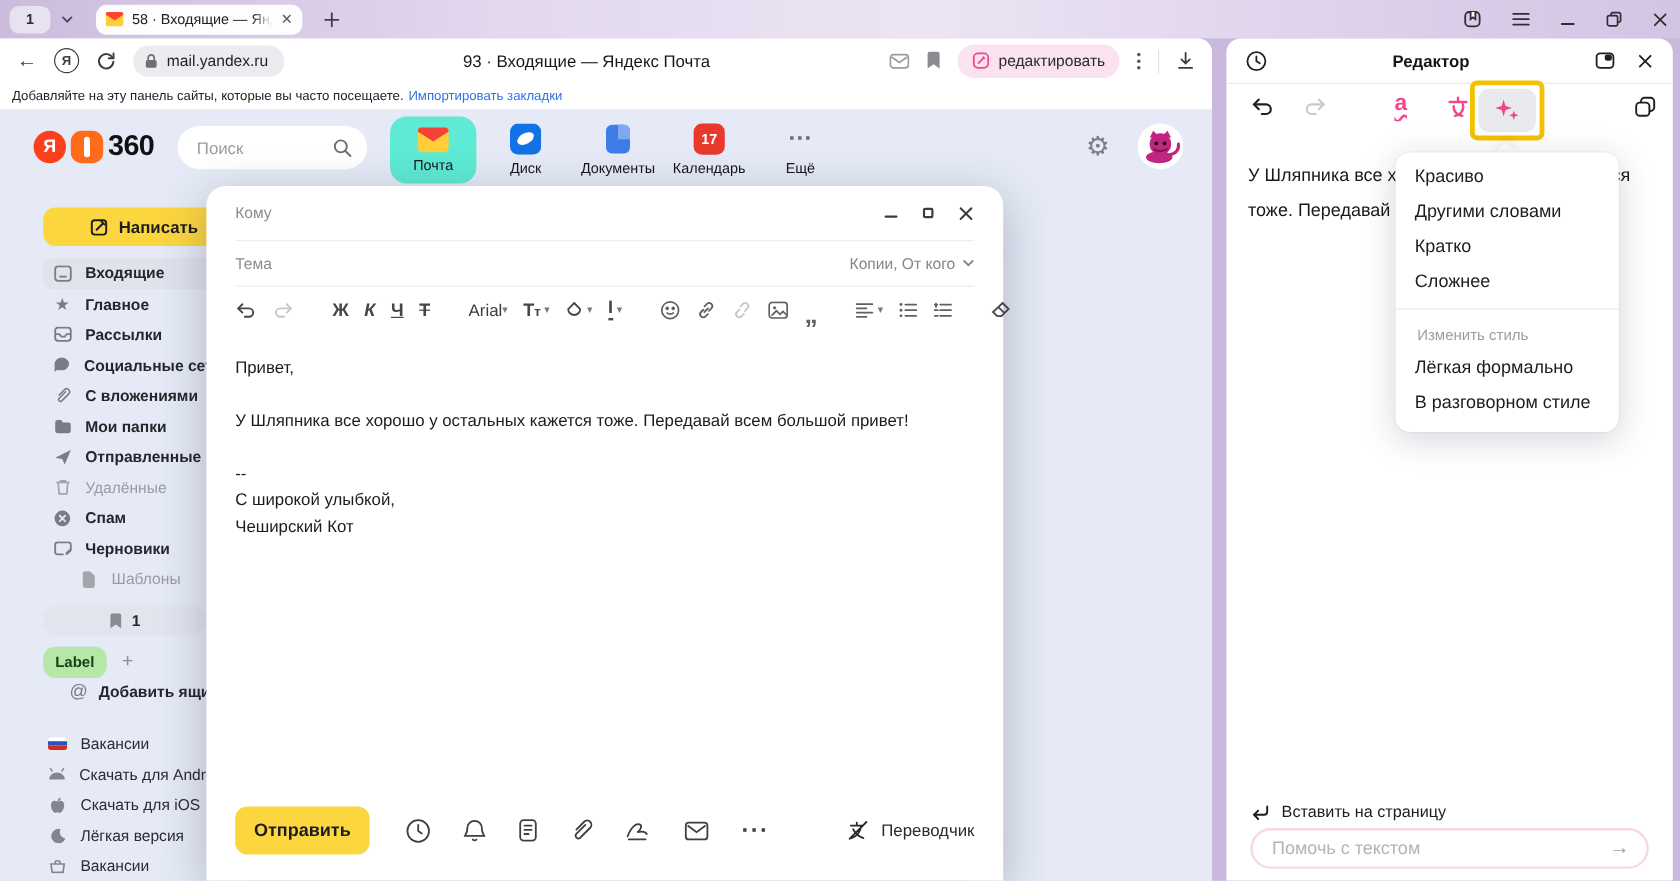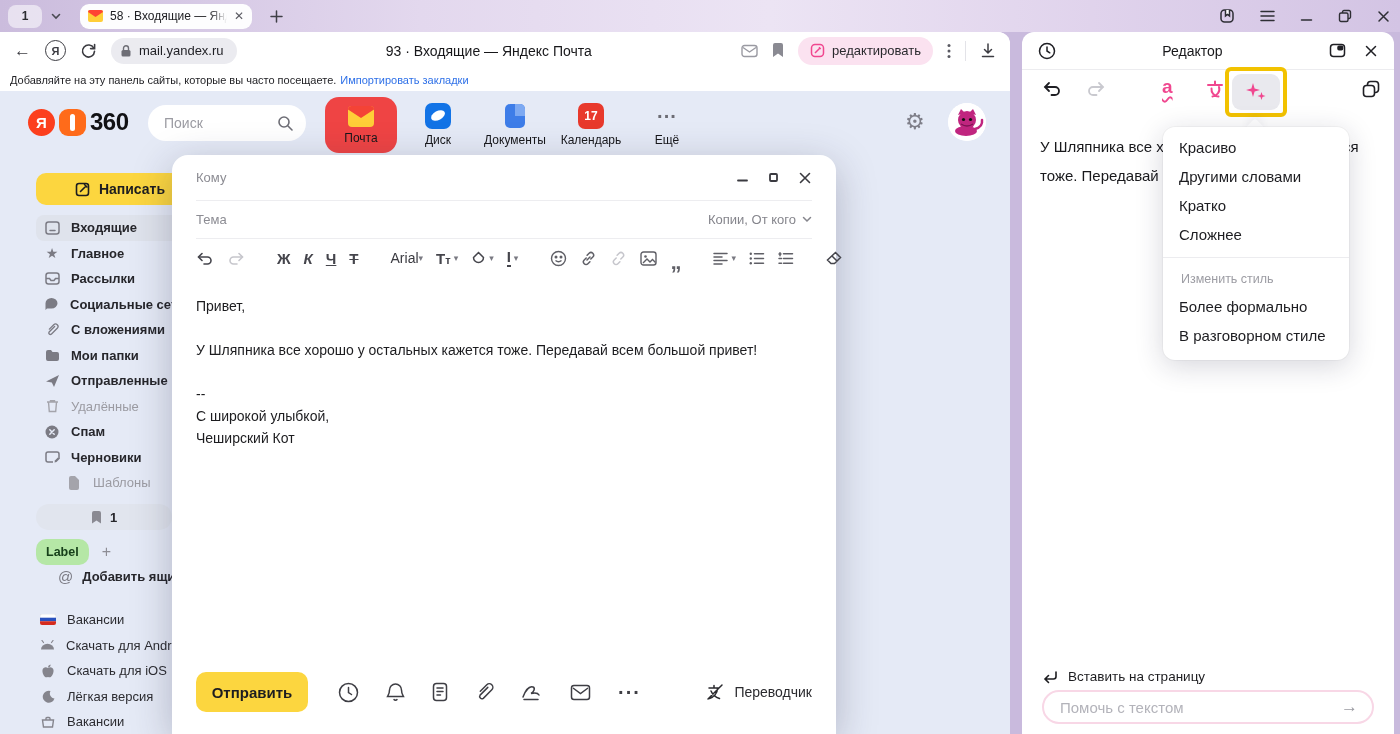--- a/index.html
+++ b/index.html
@@ -42,21 +42,21 @@
   .logo { position:absolute; left:28px; top:17px; display:flex; align-items:center; gap:4px; }
   .logo-ya { width:27px; height:27px; background:#fc3f1d; border-radius:50%; color:#fff; font-weight:700; font-size:15px; display:flex; align-items:center; justify-content:center; }
   .logo-o { width:27px; height:27px; background:#ff6b1a; border-radius:9px; position:relative; }
   .logo-o::after { content:""; position:absolute; left:11px; top:5px; width:5px; height:17px; background:#fff; border-radius:3px; }
   .logo-360 { font-size:24px; font-weight:800; letter-spacing:-.5px; color:#111114; }
   .search-pill { position:absolute; left:148px; top:14px; width:158px; height:36px; background:#fff; border-radius:18px; display:flex; align-items:center; padding:0 12px 0 16px; }
   .search-pill input { border:none; outline:none; flex:1; font-size:14px; font-family:inherit; background:transparent; color:#1d1d20; min-width:0; }
   .search-pill input::placeholder { color:#9b9ba2; }
   .app { position:absolute; top:6px; height:56px; display:flex; flex-direction:column; align-items:center; justify-content:center; gap:4px; }
   .app-label { font-size:12px; color:#17171a; }
-  .app-sel { background:#ef4444; border-radius:14px; }
+  .app-sel { background:#5eead4; border-radius:14px; }
   .cal-icon { width:26px; height:26px; background:#e8392c; border-radius:7px; color:#fff; font-size:12px; font-weight:700; display:flex; align-items:center; justify-content:center; }
   .more-dots { font-size:20px; font-weight:700; color:#6c6c74; height:26px; display:flex; align-items:center; }
   .gear { position:absolute; left:905px; top:18px; font-size:22px; color:#7e7e88; }
   .avatar { position:absolute; left:948px; top:12px; width:38px; height:38px; border-radius:50%; background:#fff; overflow:hidden; }
 
   
   .compose-btn { position:absolute; left:36px; top:82px; width:168px; height:32px; background:#fcd63f; border-radius:10px;
     display:flex; align-items:center; justify-content:center; gap:9px; font-size:14px; font-weight:700; color:#1d1d20; }
   .folders { position:absolute; left:0; top:124px; width:172px; }
   .folder { height:25.5px; margin-left:36px; padding-left:8px; border-radius:8px 0 0 8px; display:flex; align-items:center; gap:11px; }
@@ -93,21 +93,21 @@
   .mini-caret { font-size:9px; color:#7a7a82; }
   .fmt-group { display:flex; align-items:center; gap:3px; }
   .c-body { position:absolute; left:24px; top:140px; right:40px; font-size:14px; line-height:22px; color:#1c1c1f; white-space:pre-line; }
   .c-bottom { position:absolute; left:24px; right:24px; bottom:22px; height:40px; display:flex; align-items:center; gap:27px; color:#3e3e44; }
   .send-btn { width:112px; height:40px; background:#fcd63f; border:none; border-radius:10px; font-family:inherit; font-size:15px; font-weight:700; color:#1d1d20; margin-right:3px; }
   .translator { margin-left:auto; display:flex; align-items:center; gap:9px; font-size:14px; color:#2a2a2e; }
 
   
   .panel { position:absolute; left:1022px; top:32px; width:372px; height:702px; background:#fff; border-radius:12px 12px 0 0; }
   .p-header { height:38px; display:flex; align-items:center; padding:0 16px; border-bottom:1px solid #ececef; }
-  .p-title { flex:1; text-align:center; font-size:14px; color:#17171a; }
+  .p-title { flex:1; text-align:center; font-size:14px; color:#17171a;font-weight:bold; }
   .p-toolbar { position:relative; height:44px; }
   .p-ic { position:absolute; top:10px; color:#1f1f24; }
   .sparkle-btn { position:absolute; left:210px; top:4px; width:48px; height:36px; background:#e9e9ee; border-radius:9px; display:flex; align-items:center; justify-content:center; }
   .sparkle-frame { position:absolute; left:203px; top:-3px; width:62px; height:50px; border:4px solid #f2c200; border-radius:6px; pointer-events:none; }
   .p-text { position:absolute; left:18px; top:100px; width:332px; font-size:15px; line-height:29px; color:#19191c; }
   .p-insert { position:absolute; left:20px; bottom:50px; display:flex; align-items:center; gap:10px; font-size:13.5px; color:#1d1d20; }
   .p-input { position:absolute; left:20px; right:20px; bottom:10px; height:34px; border:2px solid #f8d7e6; border-radius:17px; display:flex; align-items:center; padding:0 14px 0 16px; }
   .p-input input { flex:1; border:none; outline:none; font-size:15px; font-family:inherit; color:#1d1d20; background:transparent; min-width:0; }
   .p-input input::placeholder { color:#b3b3ba; }
   .p-input .arrow { color:#9a9aa1; font-size:17px; }
@@ -728,17 +728,17 @@
 
 <div class="dd-pointer"></div>
 <div class="dropdown">
   <div class="dd-wrap">
     <div class="menu-item">Красиво</div>
     <div class="menu-item">Другими словами</div>
     <div class="menu-item">Кратко</div>
     <div class="menu-item">Сложнее</div>
     <div class="dd-divider"></div>
     <div class="dd-section">Изменить стиль</div>
-    <div class="menu-item">Более формально</div>
+    <div class="menu-item">Лёгкая формально</div>
     <div class="menu-item">В разговорном стиле</div>
   </div>
 </div>
 <div class="dd-pointer-cover"></div>
 
 </body></html>

